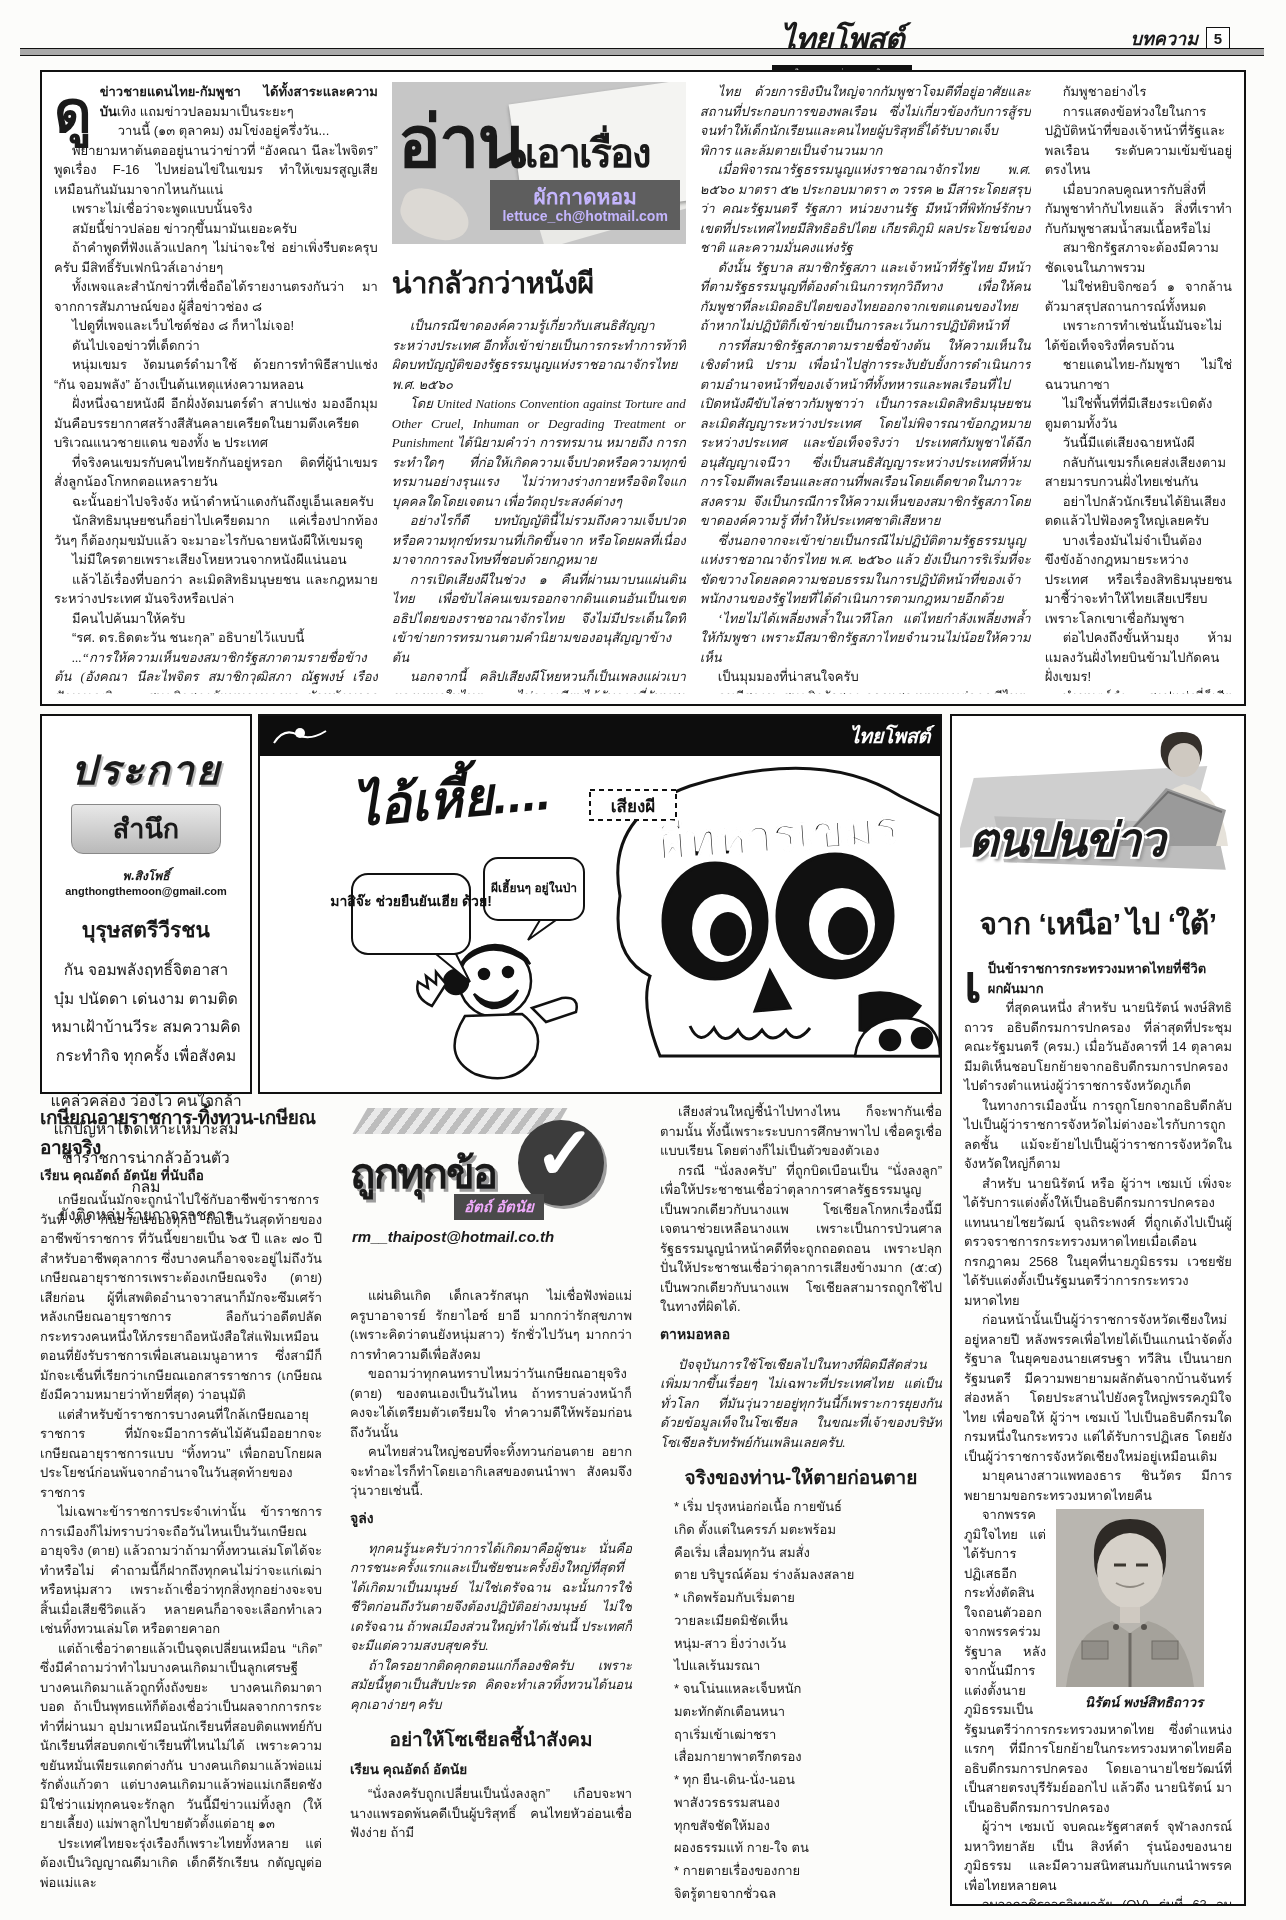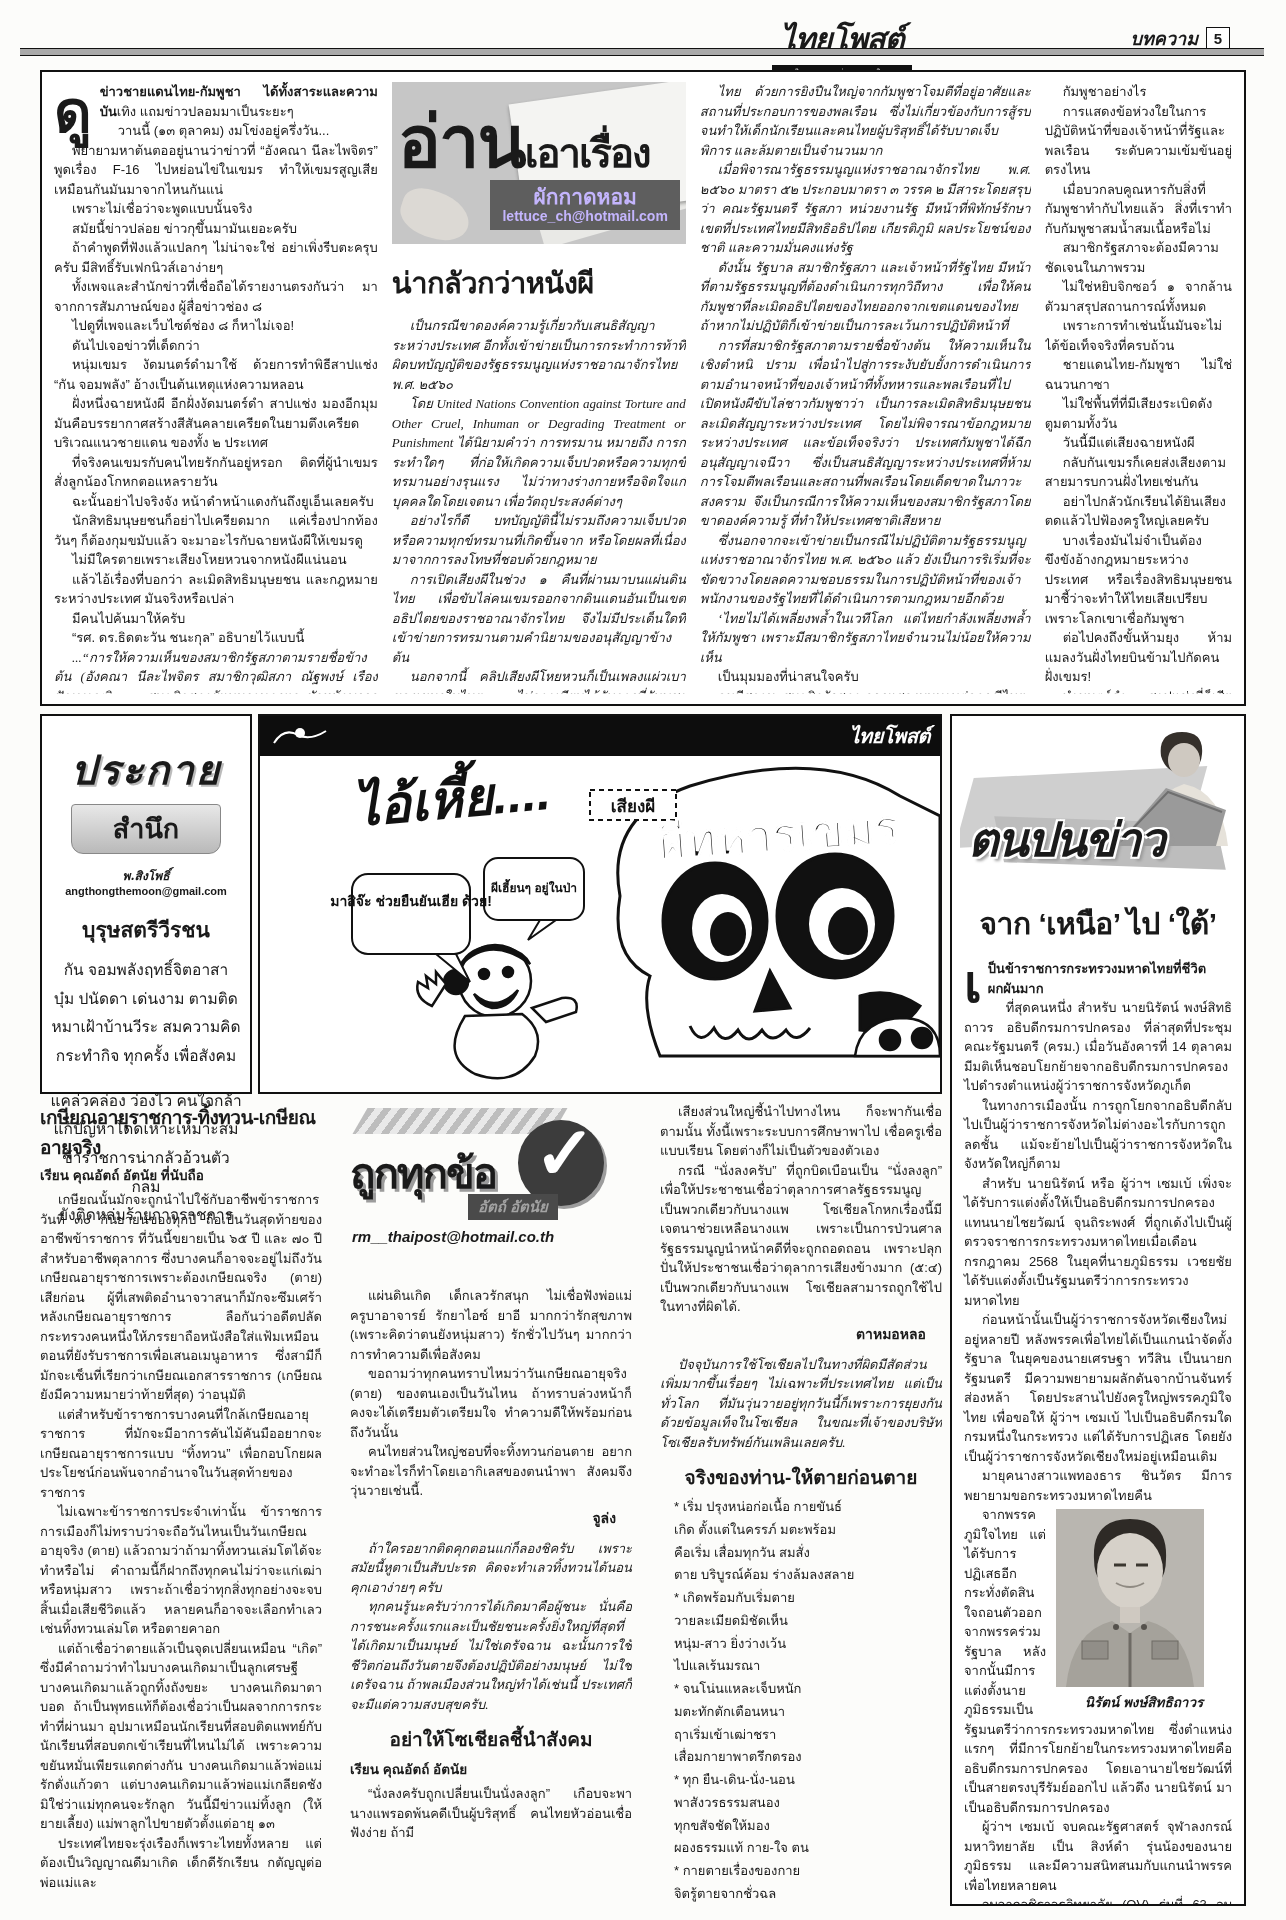--- a/index.html
+++ b/index.html
@@ -68,27 +68,27 @@
   .tpk-headline { text-align:center; font-size:30px; font-weight:bold; margin:10px 0 12px; letter-spacing:-.5px; }
   .rb-drop { float:left; font-size:52px; font-weight:bold; line-height:.85; padding:3px 6px 0 0; }
   .photo { float:right; width:176px; margin:4px 0 2px 10px; }
   .photo-img { width:148px; height:178px; background:linear-gradient(160deg,#cdcac5,#8e8c88); position:relative; overflow:hidden; }
   .photo-cap { text-align:center; font-weight:bold; font-style:italic; font-size:13.5px; margin-top:4px; }
   
   .letters { position:absolute; left:40px; top:1102px; width:902px; height:808px; display:flex; gap:28px; }
   .lcol { width:290px; overflow:hidden; }
   .l-title { font-size:19px; font-weight:bold; letter-spacing:-.5px; }
   .l-salut { font-size:13.5px; font-weight:bold; margin:2px 0 4px; }
-  .l-sig { text-align:right; font-weight:bold; font-size:14px; margin:6px 16px 10px 0; }
+  .l-sig { text-align:left; font-weight:bold; font-size:14px; margin:6px 16px 10px 0; }
   .l-sec { text-align:center; font-size:19px; font-weight:bold; margin:10px 0 4px; }
   .poem div { font-size:13px; line-height:1.75; padding-left:14px; }
   
   .ttk { position:relative; height:178px; margin-bottom:6px; }
   .ttk-word { position:absolute; left:0; top:38px; font-size:42px; font-weight:bold; letter-spacing:-2px; text-shadow:3px 3px 0 #9c9c9c; }
-  .ttk-tag { position:absolute; left:118px; top:92px; background:#4a4a4a; color:#a3a3a3; font-weight:bold; font-style:italic; font-size:15px; padding:1px 10px; }
+  .ttk-tag { position:absolute; left:104px; top:92px; background:#4a4a4a; color:#f0abfc; font-weight:bold; font-style:italic; font-size:15px; padding:1px 10px; }
   .ttk-circle { position:absolute; right:28px; top:18px; width:86px; height:86px; border-radius:50%; background:#3c3c3c; box-shadow:3px 3px 0 #9c9c9c; }
   .ttk-check { position:absolute; right:36px; top:8px; color:#fff; font-size:74px; font-weight:bold; }
   .ttk-swoosh { position:absolute; left:10px; top:6px; width:200px; height:26px; background:repeating-linear-gradient(100deg,#bdbdbd 0 8px,#e9e9e9 8px 16px); transform:skew(-30deg); }
   .ttk-email { position:absolute; left:2px; top:126px; font-style:italic; font-weight:bold; font-size:15px; }
 </style>
 </head>
 <body>
 
 <div class="page">
 
@@ -329,22 +329,22 @@
         <div class="ttk-tag">อัตถ์ อัตนัย</div>
         <div class="ttk-email">rm__thaipost@hotmail.co.th</div>
       </div>
       <div>
           <p class="bp">แผ่นดินเกิด เด็กเลวรักสนุก ไม่เชื่อฟังพ่อแม่ครูบาอาจารย์ รักยาไอซ์ ยาอี มากกว่ารักสุขภาพ (เพราะคิดว่าตนยังหนุ่มสาว) รักชั่วไปวันๆ มากกว่าการทำความดีเพื่อสังคม</p>
           <p class="bp">ขอถามว่าทุกคนทราบไหมว่าวันเกษียณอายุจริง (ตาย) ของตนเองเป็นวันไหน ถ้าทราบล่วงหน้าก็คงจะได้เตรียมตัวเตรียมใจ ทำความดีให้พร้อมก่อนถึงวันนั้น</p>
           <p class="bp">คนไทยส่วนใหญ่ชอบที่จะทิ้งทวนก่อนตาย อยากจะทำอะไรก็ทำโดยเอากิเลสของตนนำพา สังคมจึงวุ่นวายเช่นนี้.</p>
         </div>
       <div class="l-sig">จูล่ง</div>
       <div class="it">
+          <p class="bp">ทุกคนรู้นะครับว่าการได้เกิดมาคือผู้ชนะ นั่นคือการชนะครั้งแรกและเป็นชัยชนะครั้งยิ่งใหญ่ที่สุดที่ได้เกิดมาเป็นมนุษย์ ไม่ใช่เดรัจฉาน ฉะนั้นการใช้ชีวิตก่อนถึงวันตายจึงต้องปฏิบัติอย่างมนุษย์ ไม่ใช่เดรัจฉาน ถ้าพลเมืองส่วนใหญ่ทำได้เช่นนี้ ประเทศก็จะมีแต่ความสงบสุขครับ.</p>
           <p class="bp">ถ้าใครอยากติดคุกตอนแก่ก็ลองชิครับ เพราะสมัยนี้หูตาเป็นสับปะรด คิดจะทำเลวทิ้งทวนได้นอนคุกเอาง่ายๆ ครับ</p>
-          <p class="bp">ทุกคนรู้นะครับว่าการได้เกิดมาคือผู้ชนะ นั่นคือการชนะครั้งแรกและเป็นชัยชนะครั้งยิ่งใหญ่ที่สุดที่ได้เกิดมาเป็นมนุษย์ ไม่ใช่เดรัจฉาน ฉะนั้นการใช้ชีวิตก่อนถึงวันตายจึงต้องปฏิบัติอย่างมนุษย์ ไม่ใช่เดรัจฉาน ถ้าพลเมืองส่วนใหญ่ทำได้เช่นนี้ ประเทศก็จะมีแต่ความสงบสุขครับ.</p>
         </div>
       <div class="l-sec">อย่าให้โซเชียลชี้นำสังคม</div>
       <div class="l-salut">เรียน คุณอัตถ์ อัตนัย</div>
       <div>
           <p class="bp">“นั่งลงครับถูกเปลี่ยนเป็นนั่งลงลูก” เกือบจะพานางแพรอดพ้นคดีเป็นผู้บริสุทธิ์ คนไทยหัวอ่อนเชื่อฟังง่าย ถ้ามี</p>
         </div>
     </div>
     <div class="lcol">
       <div>
           <p class="bp">เสียงส่วนใหญ่ชี้นำไปทางไหน ก็จะพากันเชื่อตามนั้น ทั้งนี้เพราะระบบการศึกษาพาไป เชื่อครูเชื่อแบบเรียน โดยต่างก็ไม่เป็นตัวของตัวเอง</p>

